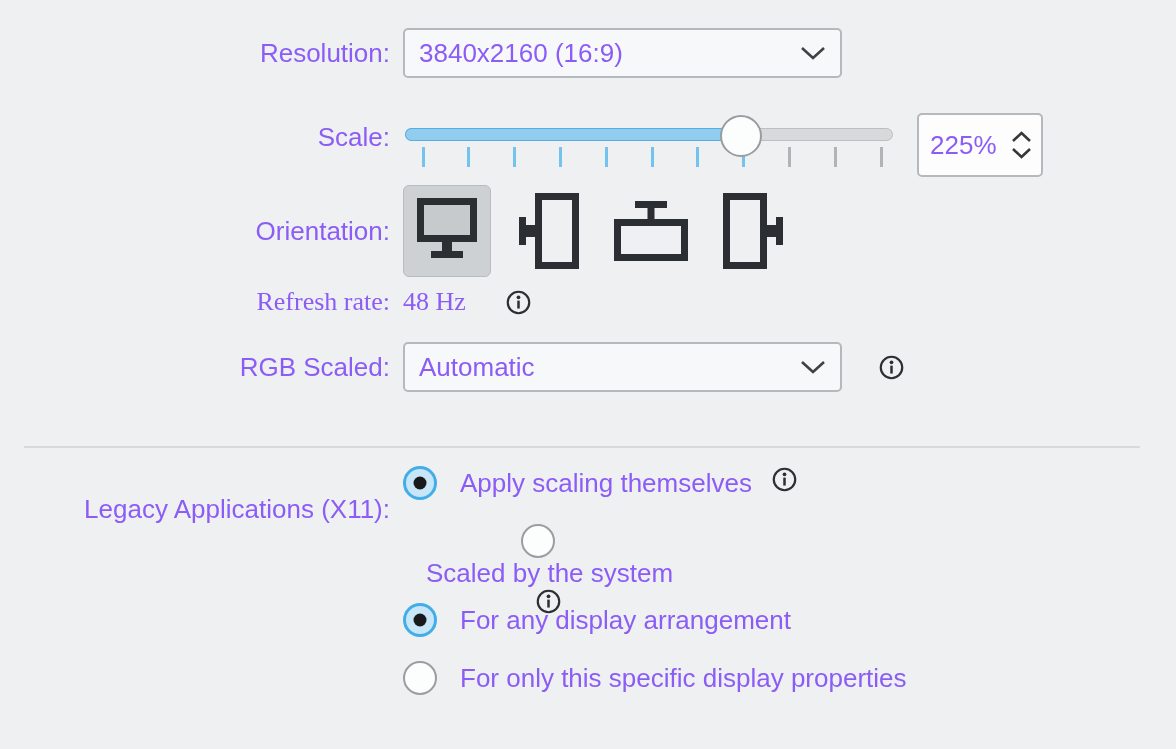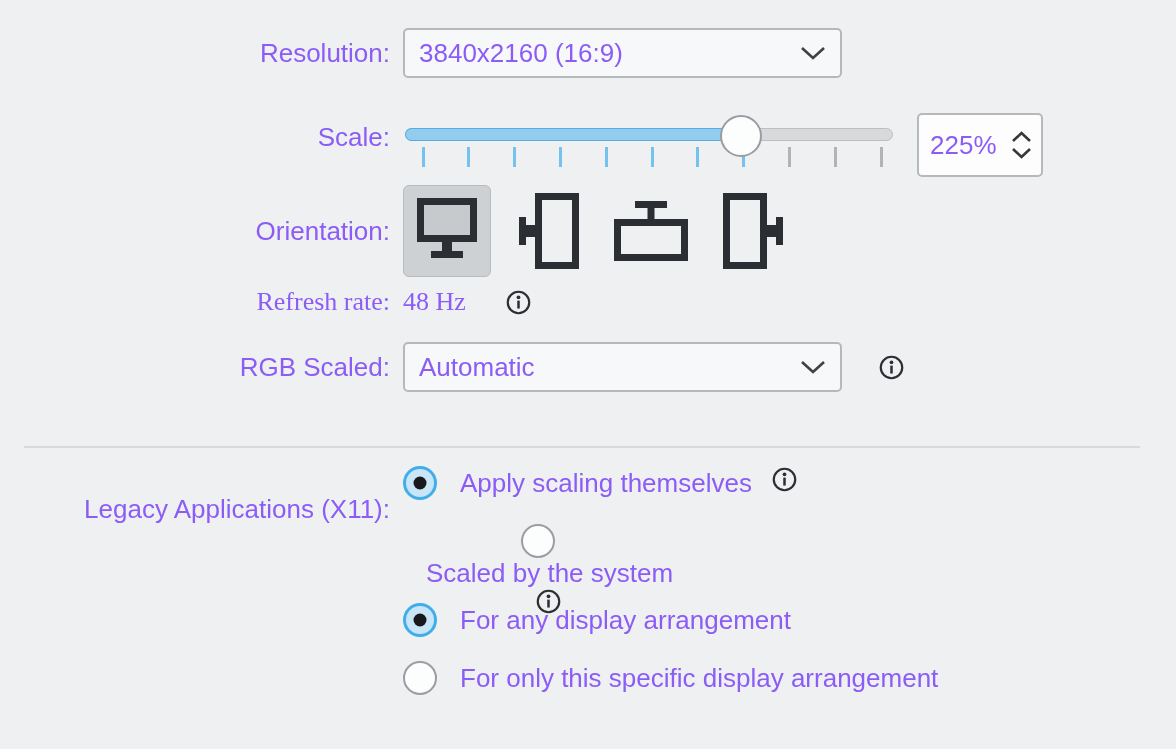--- a/index.html
+++ b/index.html
@@ -217,16 +217,16 @@
   </div>
 
 
   <div class="opt-row" id="opt-save-0">
     <span class="radio checked"></span>
     <span class="opt-text">For any display arrangement</span>
   </div>
 
   <div class="opt-row" id="opt-save-1">
     <span class="radio"></span>
-    <span class="opt-text">For only this specific display arrangement</span>
+    <span class="opt-text">For only this specific display properties</span>
   </div>
 
 </div>
 
 </body></html>

